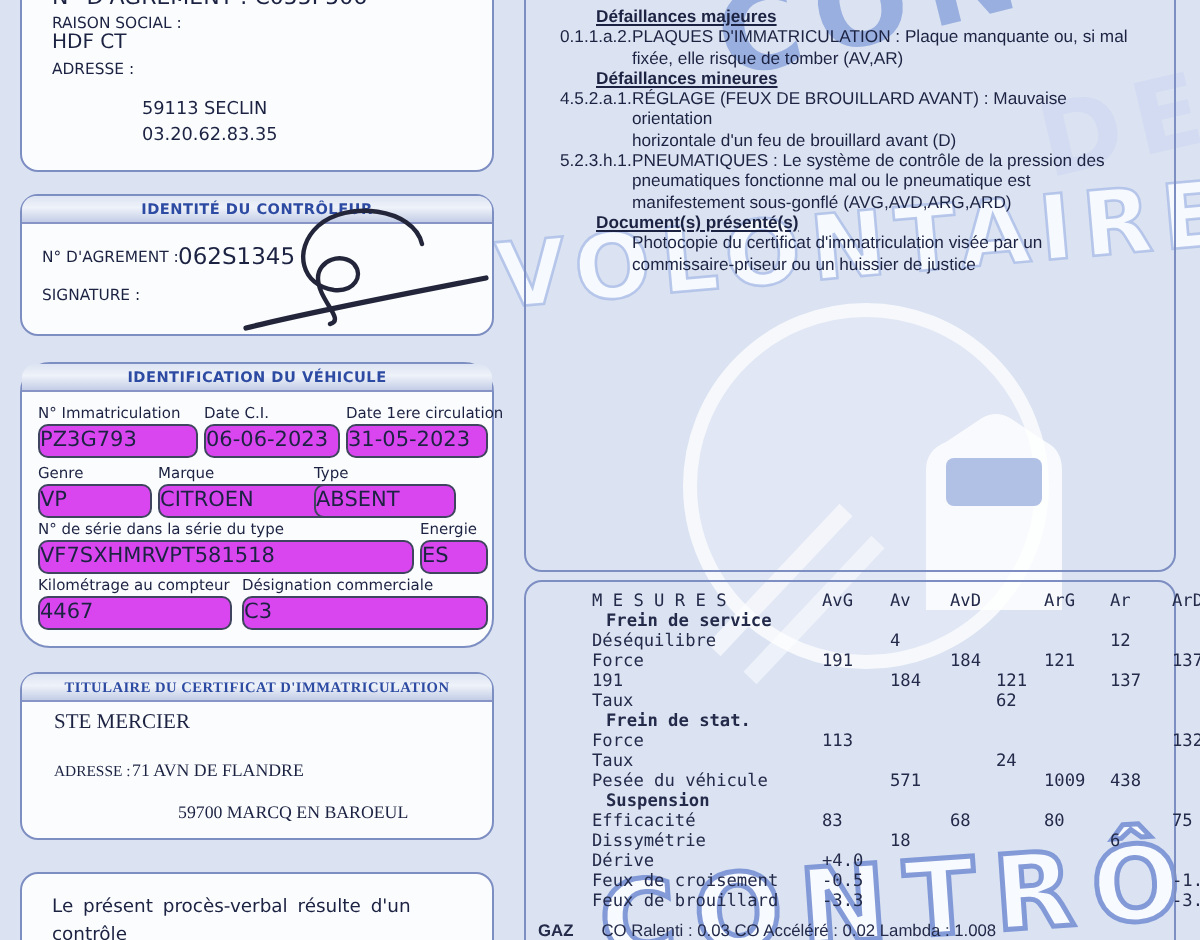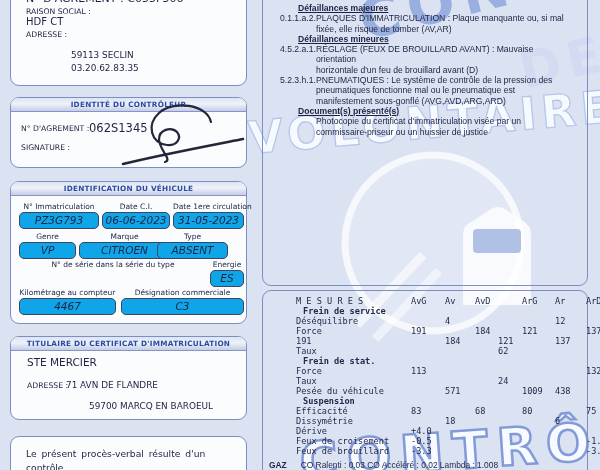--- a/index.html
+++ b/index.html
@@ -21,40 +21,40 @@
       -webkit-text-stroke:2.5px rgba(121,147,213,.92);}
   .wm-logo{position:absolute;left:323px;top:133px;z-index:0;}
 
   
   .box{position:absolute;z-index:1;border:1.4px solid #7d8ec2;border-radius:9px;
        background:#fbfcfe;box-sizing:border-box;}
   .box.transparent{background:transparent;}
   .lbox{left:10px;width:237px;}
   #box-centre{top:-22px;height:108px;}
   #box-controleur{top:97px;height:71px;}
-  #box-vehicule{top:181px;height:143px;}
-  #box-titulaire{top:336px;height:84px;}
+  #box-vehicule{top:181px;height:143px;border-radius:15px;}
+  #box-titulaire{top:336px;height:84px;font-family:Liberation Serif, serif;}
   #box-footer{top:436px;height:60px;}
   #box-defects{left:262px;width:326px;top:-22px;height:308px;}
   #box-mesures{left:262px;width:326px;top:290px;height:196px;}
 
   .box-header{height:13px;border-bottom:1px solid #8794c5;border-radius:7px 7px 0 0;
       background:linear-gradient(#dde4f2,#eef2f9 45%,#c3cde6);
       display:flex;align-items:center;justify-content:center;
       font-size:7.3px;font-weight:bold;color:#2d4ba2;letter-spacing:.25px;}
 
   .abs{position:absolute;white-space:nowrap;}
   .lab{font-size:7.7px;}
   .val{font-size:8.9px;}
 
   
-  .field{position:absolute;text-align:center;}
+  .field{position:absolute;}
   .field .flabel{display:block;font-size:7.5px;margin-bottom:1px;white-space:nowrap;}
-  .field .fbox{border:1px solid #3f455e;border-radius:5px;background:#0ea5e9;height:15px;
-      line-height:15px;font-size:10.5px;overflow:hidden;font-style:italic;}
+  .field .fbox{border:1px solid #3f455e;border-radius:5px;background:#d946ef;height:15px;
+      line-height:15px;font-size:10.5px;overflow:hidden;}
 
   
   .defects-content{padding:24px 12px 0 17px;font-size:8.6px;line-height:10.3px;
       font-family:"Liberation Sans",sans-serif;}
   .defect-heading{font-weight:bold;text-decoration:underline;margin-left:18px;}
   .defect-item{display:flex;}
   .defect-item .code{width:36px;flex:none;}
   .defect-item .txt{flex:1;white-space:pre-line;}
 
   
@@ -130,20 +130,21 @@
       <span class="flabel">Marque</span>
       <div class="fbox">CITROEN</div>
     </div>
     <div class="field" style="left:146px;top:50px;width:71px;">
       <span class="flabel">Type</span>
       <div class="fbox">ABSENT</div>
     </div>
 
     <div class="field" style="left:8px;top:78px;width:188px;">
       <span class="flabel">N° de série dans la série du type</span>
+      <div class="fbox">VF7SXHMRVPT581518</div>
     </div>
     <div class="field" style="left:199px;top:78px;width:34px;">
       <span class="flabel">Energie</span>
       <div class="fbox">ES</div>
     </div>
 
     <div class="field" style="left:8px;top:106px;width:97px;">
       <span class="flabel">Kilométrage au compteur</span>
       <div class="fbox">4467</div>
     </div>

